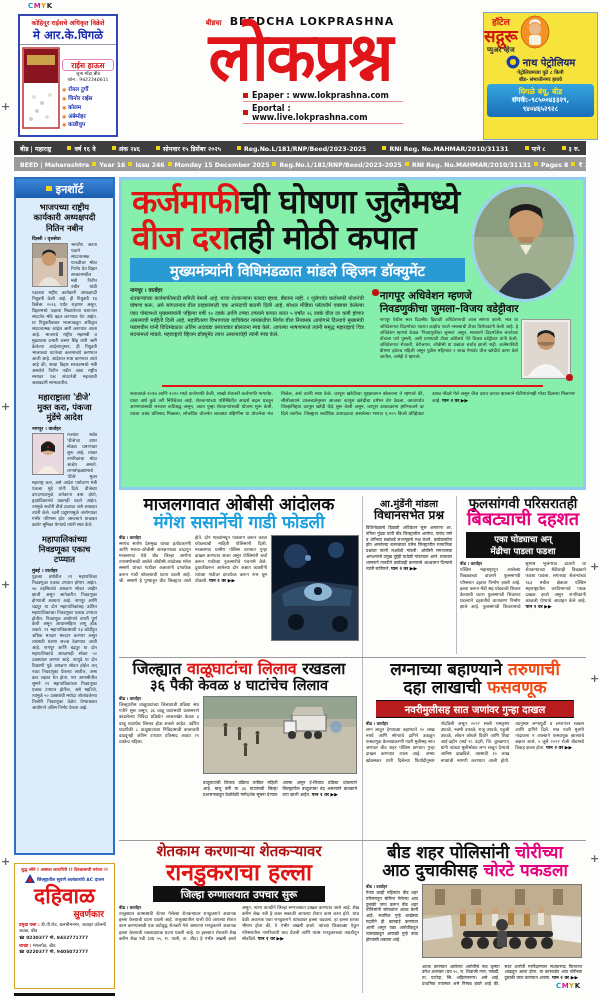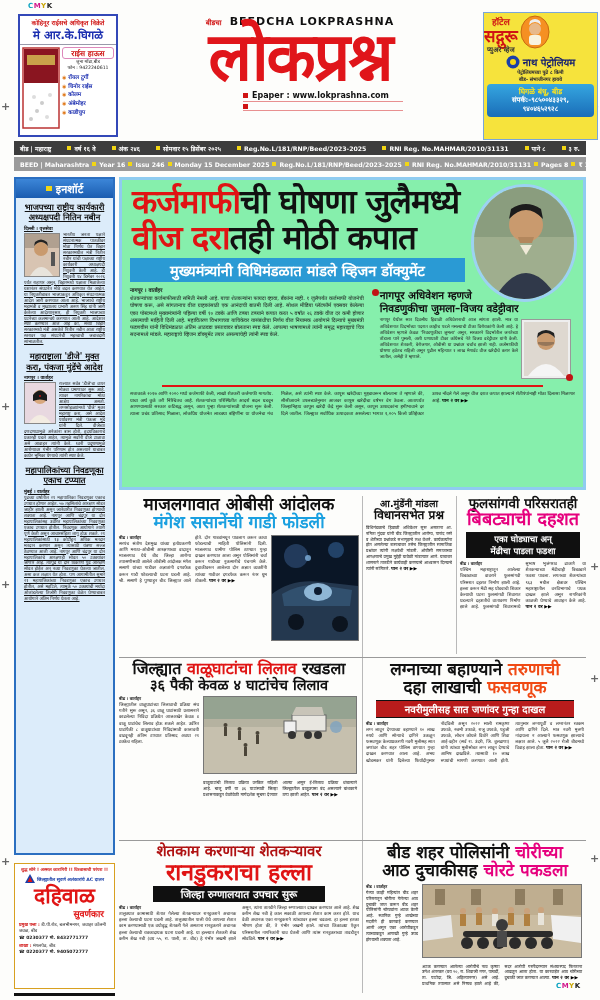--- a/index.html
+++ b/index.html
@@ -11,21 +11,21 @@
   .abs{position:absolute;}
   .b{font-weight:bold;}
   
   .trim{position:absolute;color:#666;font-size:11px;font-weight:bold;}
   .cmyk{font-size:7px;font-weight:bold;letter-spacing:.5px;}
   .cmyk .c{color:#0aa3c0}.cmyk .m{color:#d0148a}.cmyk .y{color:#c8a400}.cmyk .k{color:#222}
   
   .ad-left{left:18px;top:14px;width:100px;height:123px;border:2px solid #3348b8;background:#fff;box-sizing:border-box;overflow:hidden;}
   .ad-left .l1{color:#d01818;font-size:6.4px;font-weight:bold;text-align:center;padding-top:2px;}
   .ad-left .l2{color:#1c2fb0;font-size:11.5px;font-weight:900;text-align:center;border-bottom:1px solid #99a;padding-bottom:2px;}
-  .ad-left .row{display:flex;padding:2px;gap:2px;}
+  .ad-left .row{display:flex;padding:2px;gap:2px;align-items:flex-end;}
   .ad-left .shop{background:#fff;color:#d01818;font-size:7.5px;font-weight:900;text-align:center;border:1px solid #d8b;border-radius:3px;}
   .ad-left .addr{font-size:4.6px;text-align:center;color:#222;line-height:1.3;}
   .ad-left ul{list-style:none;margin:2px 0 0;padding:0;}
   .ad-left li{font-size:5.6px;font-weight:bold;color:#1c2fb0;line-height:1.55;}
   .ad-left li .dot{color:#e07818;font-size:5px;}
   .ricebag{width:38px;height:82px;flex:none;}
   .ad-right{left:483px;top:12px;width:115px;height:128px;background:#f6e33c;border:1px solid #7aa6d8;box-sizing:border-box;overflow:hidden;text-align:center;}
   .ad-right .hotel{color:#d01414;font-size:9px;font-weight:900;}
   .ad-right .sadguru{color:#d01414;font-size:17px;font-weight:900;line-height:1;}
   .ad-right .veg{color:#333;font-size:7px;font-weight:bold;}
@@ -51,21 +51,21 @@
   .irow{display:flex;align-items:center;height:14px;padding:0 6px;gap:3px;justify-content:space-between;margin-bottom:2px;}
   .irow.r1{background:#3d3d3d;}
   .irow.r2{background:#9b9b9b;}
   .iitem{display:flex;align-items:center;gap:3px;color:#fff;font-size:6.2px;font-weight:bold;white-space:nowrap;}
   .iitem .ysq{width:4px;height:4px;background:#f2d614;flex:none;}
   
   .sidebar{left:14px;top:177px;width:101px;height:678px;border:2px solid #2b6fc0;background:#dcecfa;box-sizing:border-box;overflow:hidden;}
   .sb-head{height:19px;background:linear-gradient(#3c86d8,#1a5cb0);display:flex;align-items:center;justify-content:center;gap:4px;}
   .sb-head .ysq{width:6px;height:5px;background:#f2d614;}
   .sb-head .t{color:#fff;font-size:11px;font-weight:900;}
-  .sb-art{padding:4px 8px 2px;text-decoration:underline;}
+  .sb-art{padding:4px 16px 2px;}
   .sb-title{font-size:8.3px;font-weight:900;text-align:center;color:#101010;line-height:1.25;}
   .sb-date{font-size:4.8px;font-weight:bold;margin:2px 0 1px;}
   .sb-body{font-size:4.35px;line-height:1.38;text-align:justify;color:#222;}
   .sb-photo{float:left;margin:1px 3px 1px 0;border:1px solid #888;}
   
   .ad-gold{left:14px;top:863px;width:101px;height:126px;background:#fff;border:1.5px solid #d8a020;box-sizing:border-box;overflow:hidden;text-align:center;}
   .ad-gold .top{color:#d01414;font-size:4.4px;font-weight:bold;padding-top:2px;}
   .ad-gold .logorow{display:flex;align-items:center;justify-content:center;gap:2px;margin-top:2px;}
   .ad-gold .sub{color:#1a3fa8;font-size:4.6px;font-weight:bold;}
   .ad-gold .name{color:#e01414;font-size:21px;font-weight:900;line-height:1;margin-top:3px;}
@@ -160,20 +160,21 @@
     <span class="tag-e">BEEDCHA LOKPRASHNA</span>
   </div>
   <div class="title">लोकप्रश्न</div>
   <div class="links">
     <div class="lrow">
         <span class="sq"></span>
         <span class="txt">Epaper : www.lokprashna.com</span>
       </div>
     <div class="lrow">
         <span class="sq"></span>
+        <span class="txt">Eportal : www.live.lokprashna.com</span>
       </div>
   </div>
 </div>
 
 <div class="abs ad-right">
   <div class="gururow">
     <div>
       <div class="hotel">हॉटेल</div>
       <div class="sadguru">सद्गुरू</div>
       <div class="veg">प्युअर व्हेज</div>

